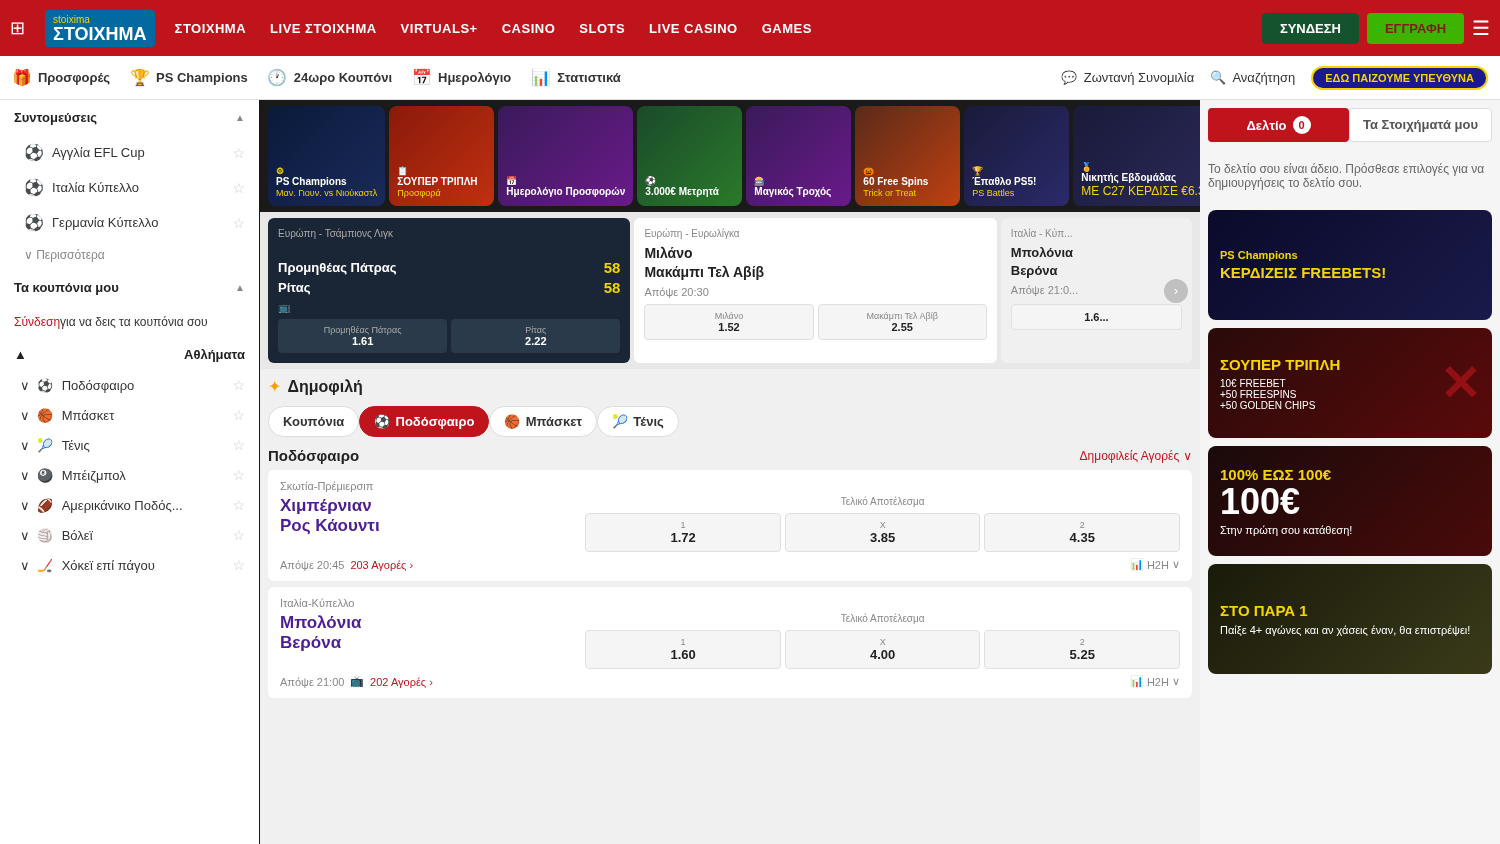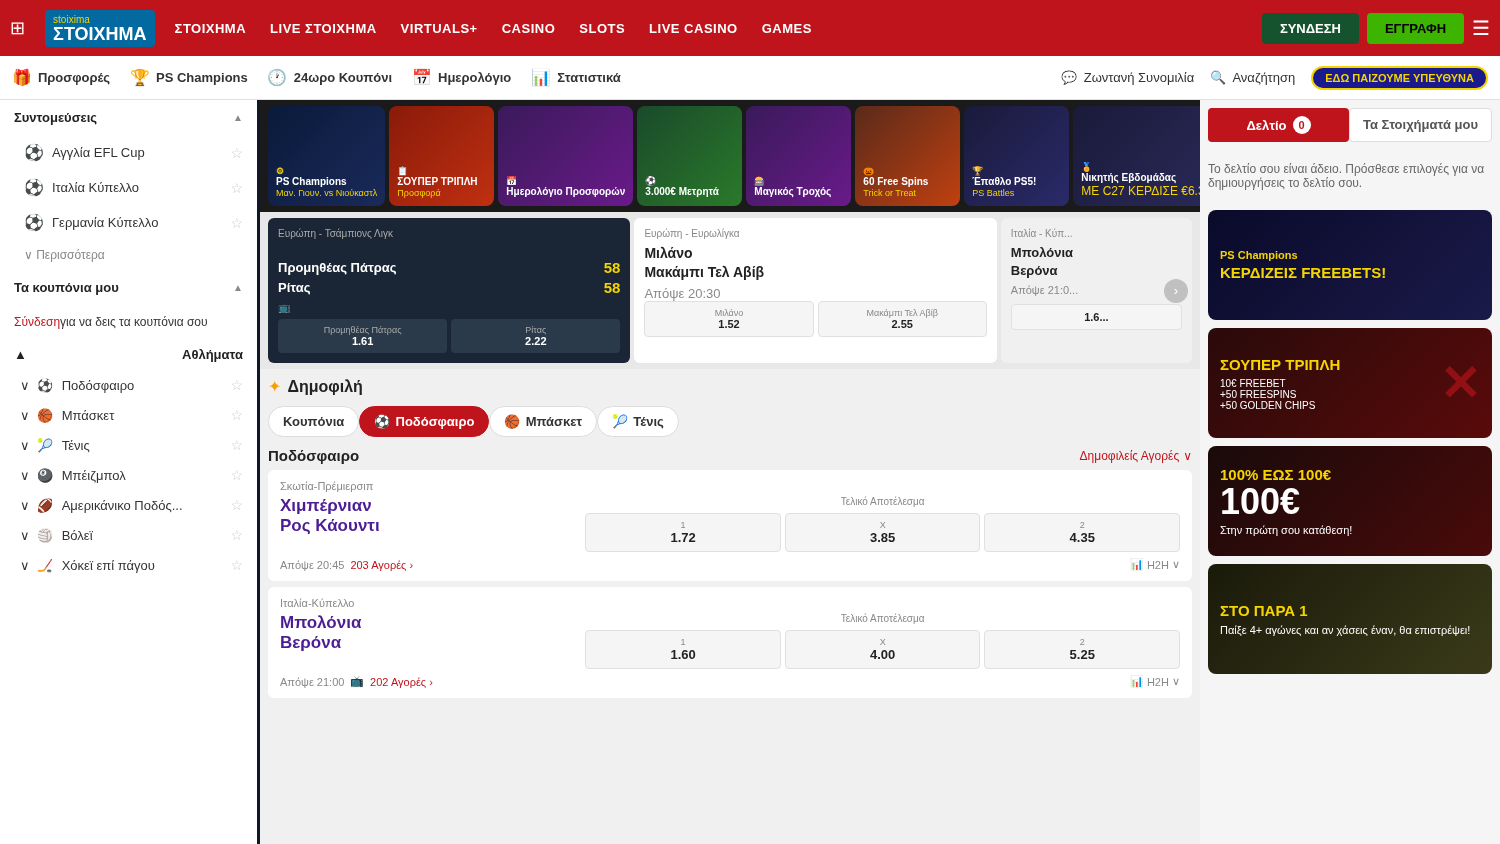--- a/index.html
+++ b/index.html
@@ -25,21 +25,21 @@
     .nav-link {
       color: #fff; text-decoration: none; font-weight: 700; font-size: 13px;
       letter-spacing: 0.5px; cursor: pointer; white-space: nowrap;
     }
     .nav-actions { display: flex; align-items: center; gap: 8px; }
     .btn-login {
       background: #14532d; color: #fff; border: none; padding: 8px 18px;
       border-radius: 4px; font-weight: 700; cursor: pointer; font-size: 13px;
     }
     .btn-register {
-      background: #3cb400; color: #000000; border: none; padding: 8px 18px;
+      background: #3cb400; color: #7f1d1d; border: none; padding: 8px 18px;
       border-radius: 4px; font-weight: 700; cursor: pointer; font-size: 13px;
     }
     .nav-menu-icon { color: #fff; font-size: 20px; cursor: pointer; }
 
     
     .secondary-nav {
       background: #fff; display: flex; align-items: center;
       height: 44px; padding: 0 12px; border-bottom: 1px solid #e0e0e0;
       gap: 20px;
     }
@@ -57,21 +57,21 @@
       border-radius: 20px; padding: 4px 12px; font-size: 11px; font-weight: 700;
       cursor: pointer; white-space: nowrap;
     }
 
     
     .main-layout { display: flex; height: calc(844px - 100px); }
 
     
     .sidebar {
       width: 260px; min-width: 260px; background: #fff;
-      border-right: 3px solid #0f172a; overflow-y: auto;
+      border-right: 1px solid #0f172a; overflow-y: auto;
       padding-bottom: 16px;
     }
     .sidebar-section-header {
       display: flex; align-items: center; justify-content: space-between;
       padding: 10px 14px; cursor: pointer; font-weight: 700; font-size: 13px;
       color: #222;
     }
     .sidebar-section-header .arrow { font-size: 10px; color: #888; }
     .sidebar-item {
       display: flex; align-items: center; justify-content: space-between;
@@ -463,21 +463,21 @@
             <span style="color:#aaa; font-size:9px; display:block;">Ρίτας</span>
             <span style="font-weight:700;">2.22</span>
           </button>
         </div>
       </div>
 
       <div style="flex:1; background:#fff; border-radius:6px; padding:10px; cursor:pointer;">
         <div style="color:#888; font-size:10px; margin-bottom:6px;">Ευρώπη - Ευρωλίγκα</div>
         <div style="font-weight:700; font-size:14px; color:#222; margin-bottom:3px;">Μιλάνο</div>
         <div style="font-weight:700; font-size:14px; color:#222; margin-bottom:6px;">Μακάμπι Τελ Αβίβ</div>
-        <div style="color:#888; font-size:13px; margin-bottom:0;">Απόψε 20:30</div>
+        <div style="color:#888; font-size:11px; margin-bottom:6px;">Απόψε 20:30</div>
         <div style="display:flex; gap:4px;">
           <button style="flex:1; background:#f5f5f5; border:1px solid #e0e0e0; color:#222; border-radius:4px; padding:6px 4px; cursor:pointer; font-size:11px; text-align:center;">
             <span style="color:#888; font-size:9px; display:block;">Μιλάνο</span>
             <span style="font-weight:700;">1.52</span>
           </button>
           <button style="flex:1; background:#f5f5f5; border:1px solid #e0e0e0; color:#222; border-radius:4px; padding:6px 4px; cursor:pointer; font-size:11px; text-align:center;">
             <span style="color:#888; font-size:9px; display:block;">Μακάμπι Τελ Αβίβ</span>
             <span style="font-weight:700;">2.55</span>
           </button>
         </div>

